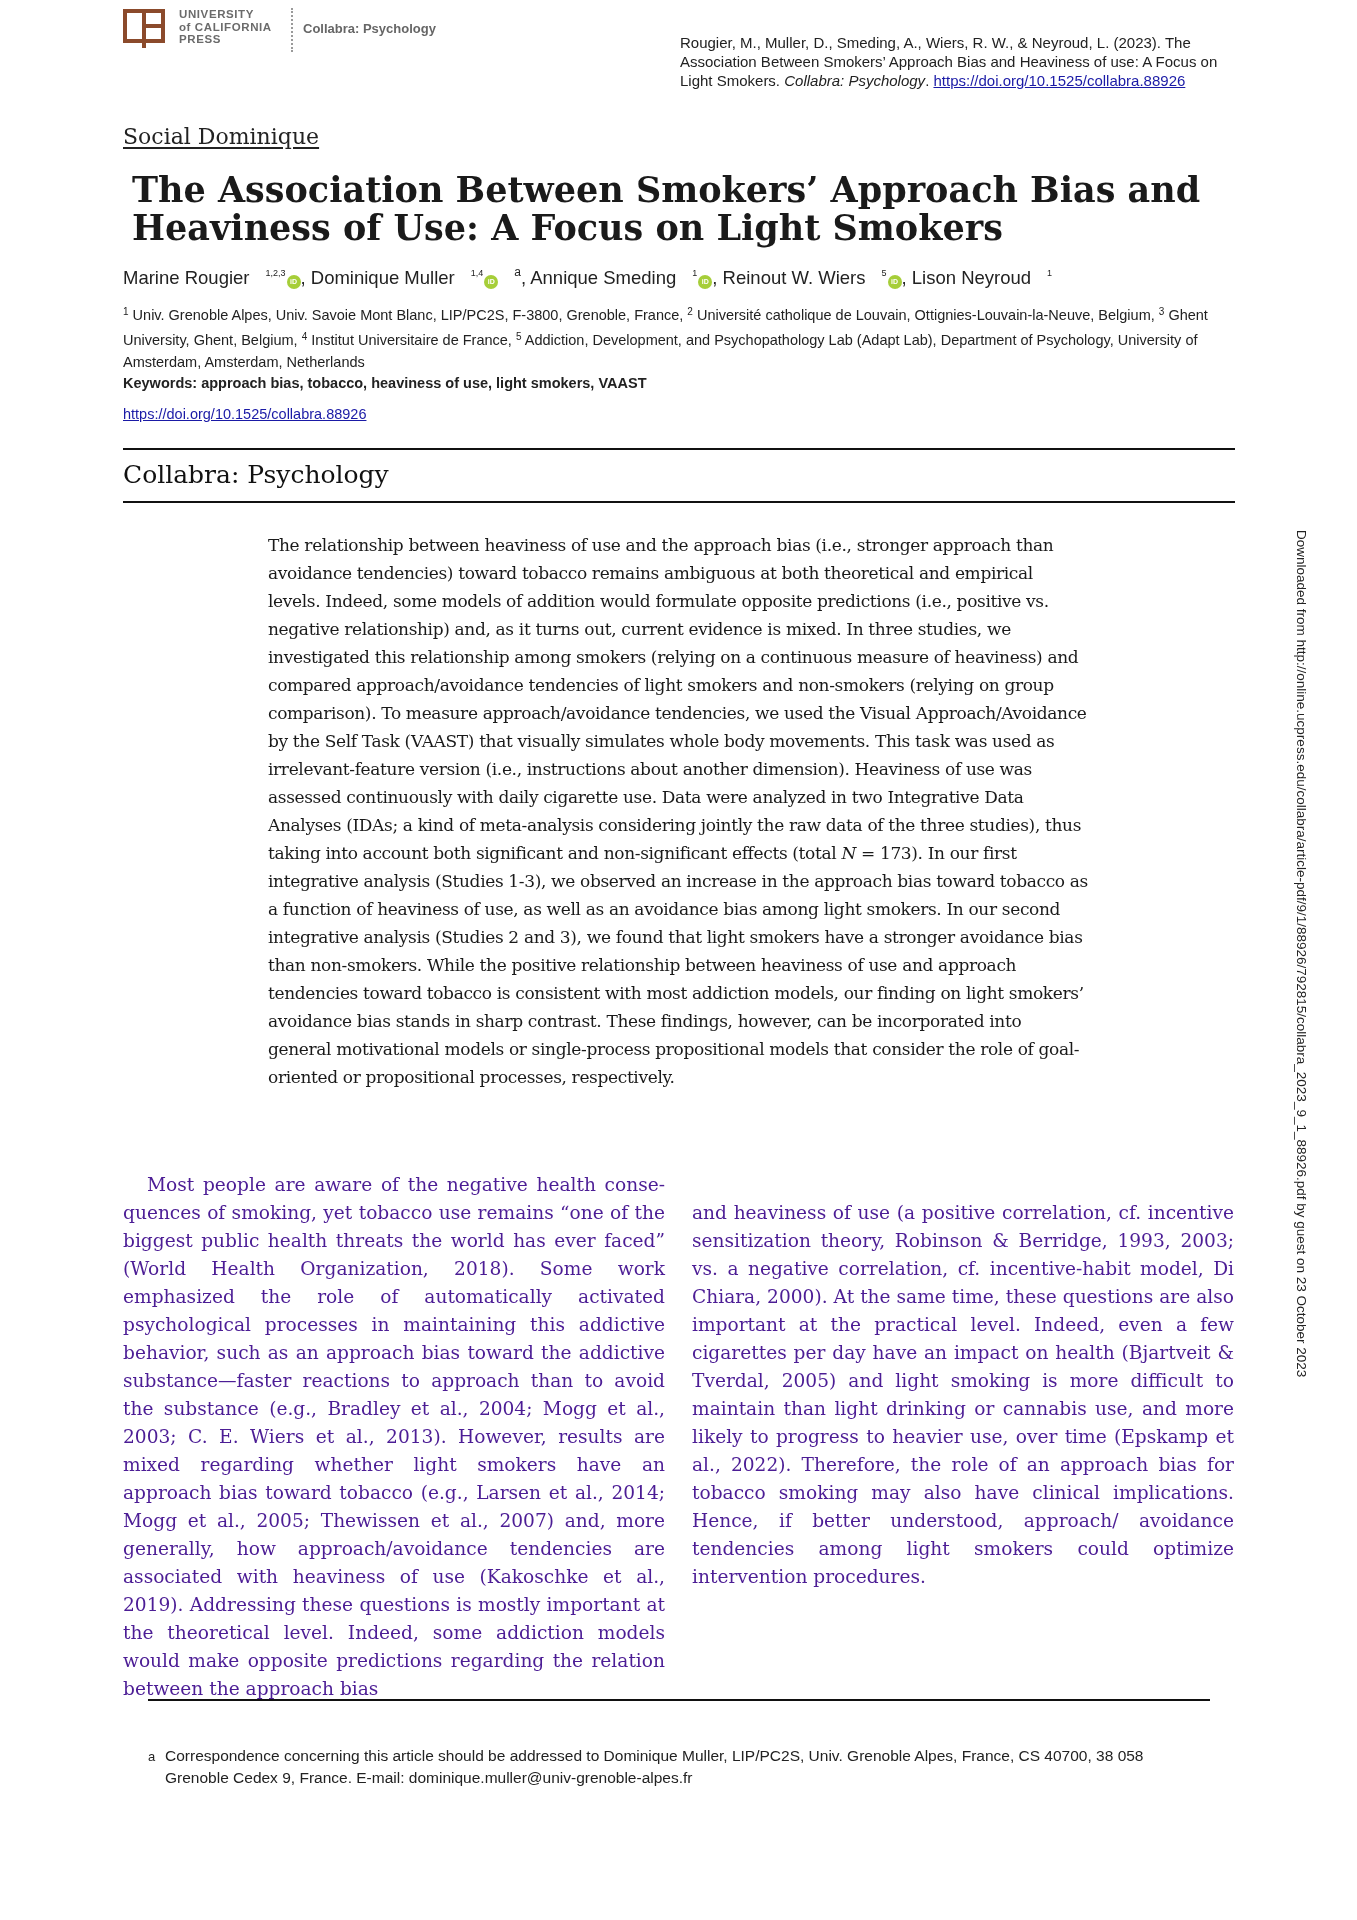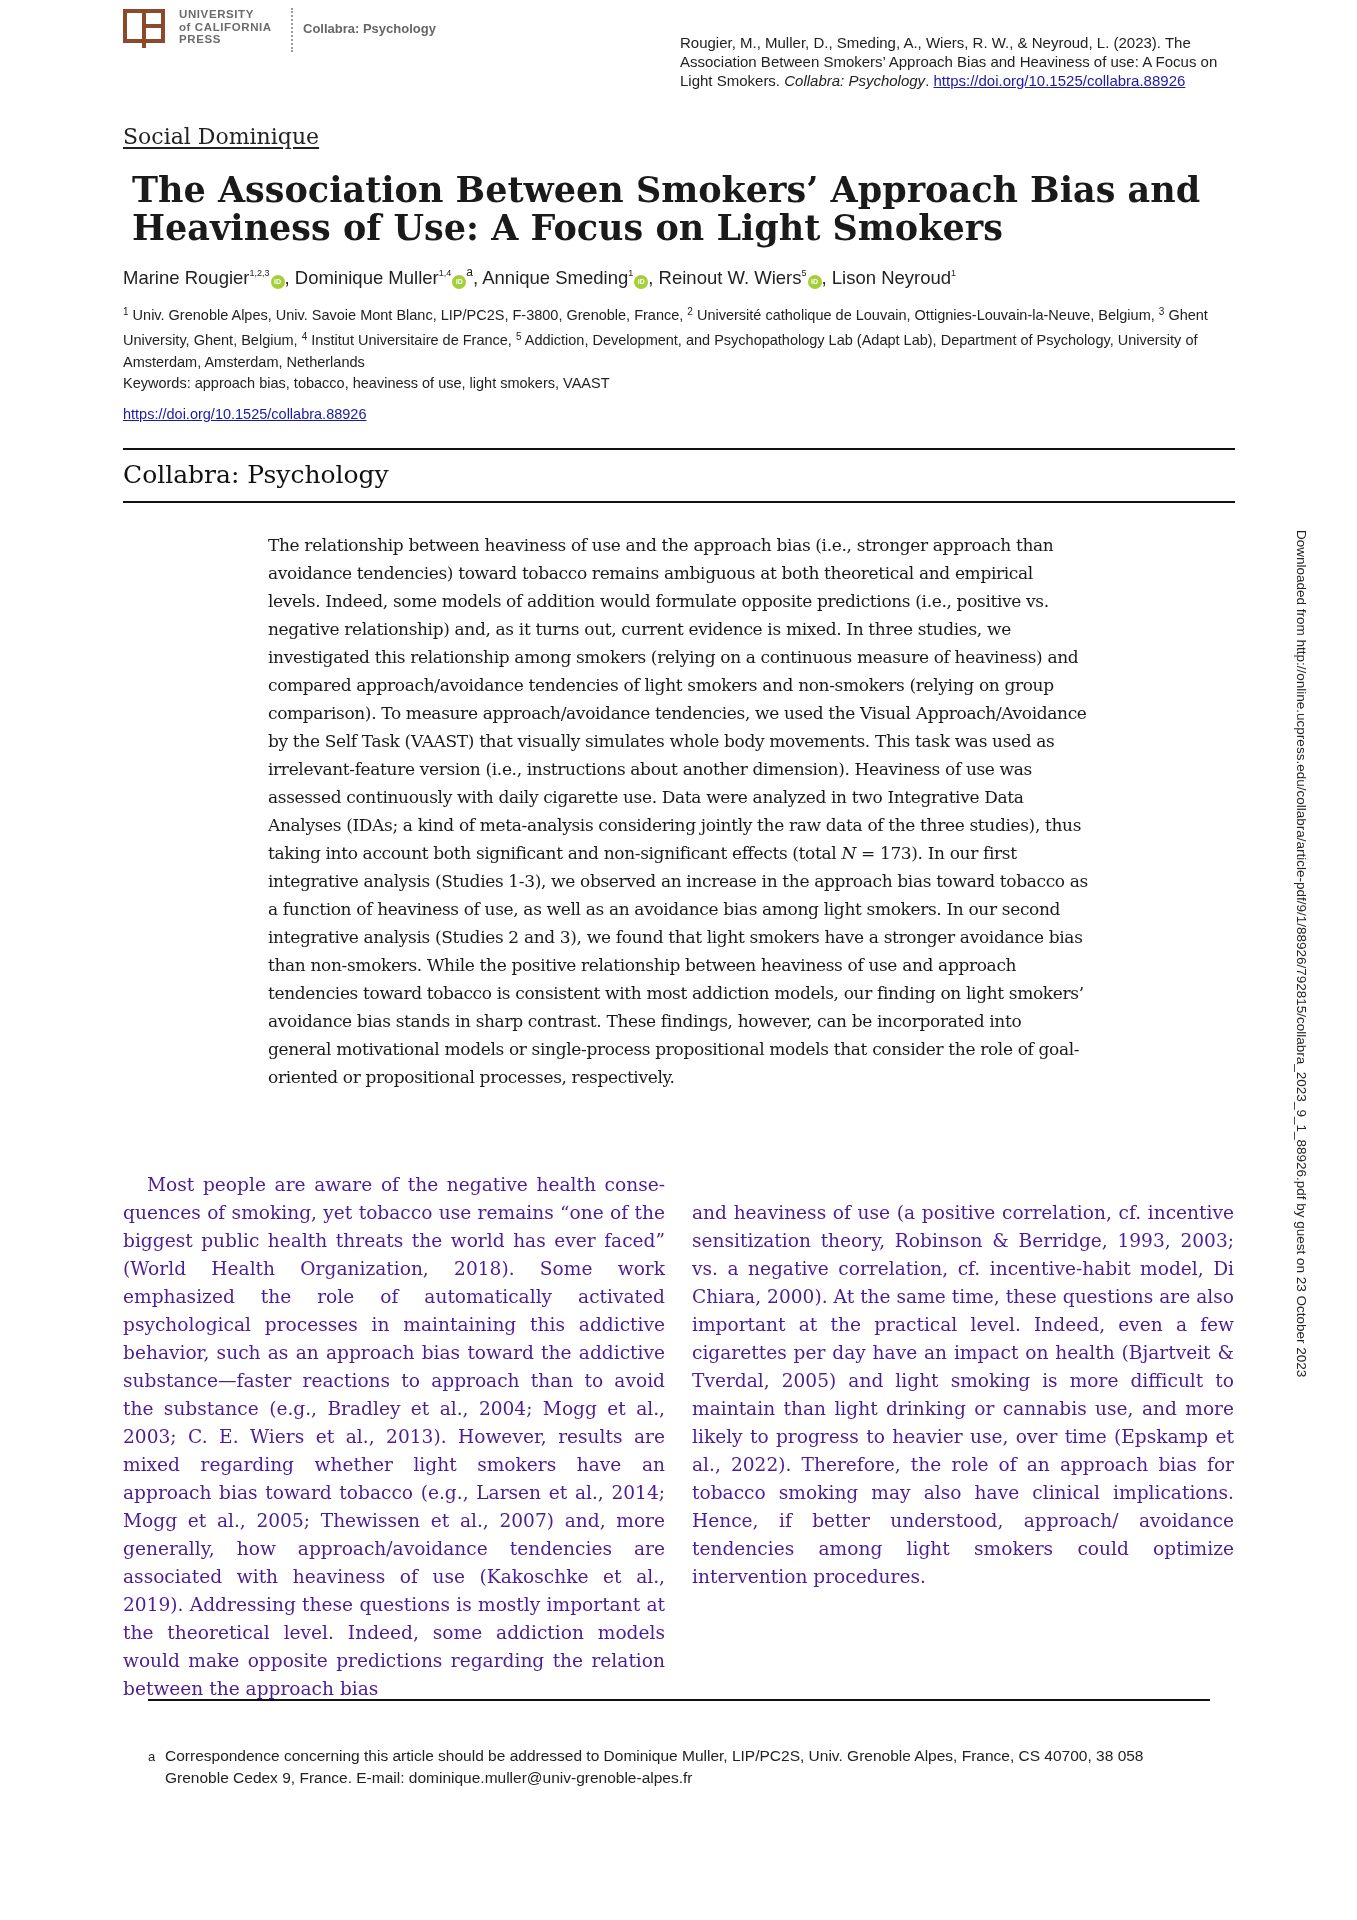--- a/index.html
+++ b/index.html
@@ -14,25 +14,25 @@
   .logo-text { position: absolute; left: 56px; top: 0; font-size: 11.5px; line-height: 12.5px; letter-spacing: 0.6px; color: #6b6b6b; font-weight: bold; }
   .logo-sep { position: absolute; left: 168px; top: 0; height: 44px; border-left: 2px dotted #9a9a9a; }
   .logo-journal { position: absolute; left: 180px; top: 13px; font-size: 13px; font-weight: bold; color: #666; white-space: nowrap; }
 
   .citation { position: absolute; left: 680px; top: 33px; width: 560px; font-size: 15px; line-height: 19px; color: #222; }
   .citation em { font-style: italic; }
 
   .section-label { position: absolute; left: 123px; top: 124px; font-size: 22px; text-decoration: underline; text-underline-offset: 3px; color: #222; }
   .title { position: absolute; left: 123px; top: 162px; width: 1130px; font-size: 35px; line-height: 38px; font-weight: bold; color: #1a1a1a; margin: 9px; }
   .authors { position: absolute; left: 123px; top: 265px; font-size: 18.5px; color: #222; white-space: nowrap; }
-  .authors sup { font-size: 9px; vertical-align: 8px; }
+  .authors sup { font-size: 9px; vertical-align: 8px; margin-left: 16px; }
   .orcid { display: inline-block; width: 14px; height: 14px; border-radius: 50%; background: #a6ce39; color: #fff; font-size: 7px; line-height: 14px; text-align: center; font-weight: bold; vertical-align: 0px; margin-left: 1px; font-family: "Liberation Sans", sans-serif; }
   .affil { position: absolute; left: 123px; top: 301px; width: 1130px; font-size: 14.5px; line-height: 22px; color: #222; }
   .affil sup { font-size: 10px; vertical-align: 5px; }
-  .keywords { position: absolute; left: 123px; top: 375px; font-size: 14.5px; color: #222; }
+  .keywords { position: absolute; left: 123px; top: 375px; font-size: 14.5px; color: #222; font-weight: bold; }
   .doi { position: absolute; left: 123px; top: 406px; font-size: 14.5px; }
 
   .rule { position: absolute; left: 123px; width: 1112px; height: 2px; background: #111; }
   .journal-band { position: absolute; left: 123px; top: 460px; font-size: 25px; color: #111; }
 
   .abstract { position: absolute; left: 268px; top: 531px; width: 820px; font-size: 17px; line-height: 28px; color: #1a1a1a; letter-spacing: -0.35px; }
   .abstract p { margin: 0; }
 
   .col { position: absolute; top: 1171px; width: 542px; font-size: 18.6px; line-height: 28px; text-align: justify; color: #4c1d95; hyphens: manual; }
   .col p { margin: 0; }

